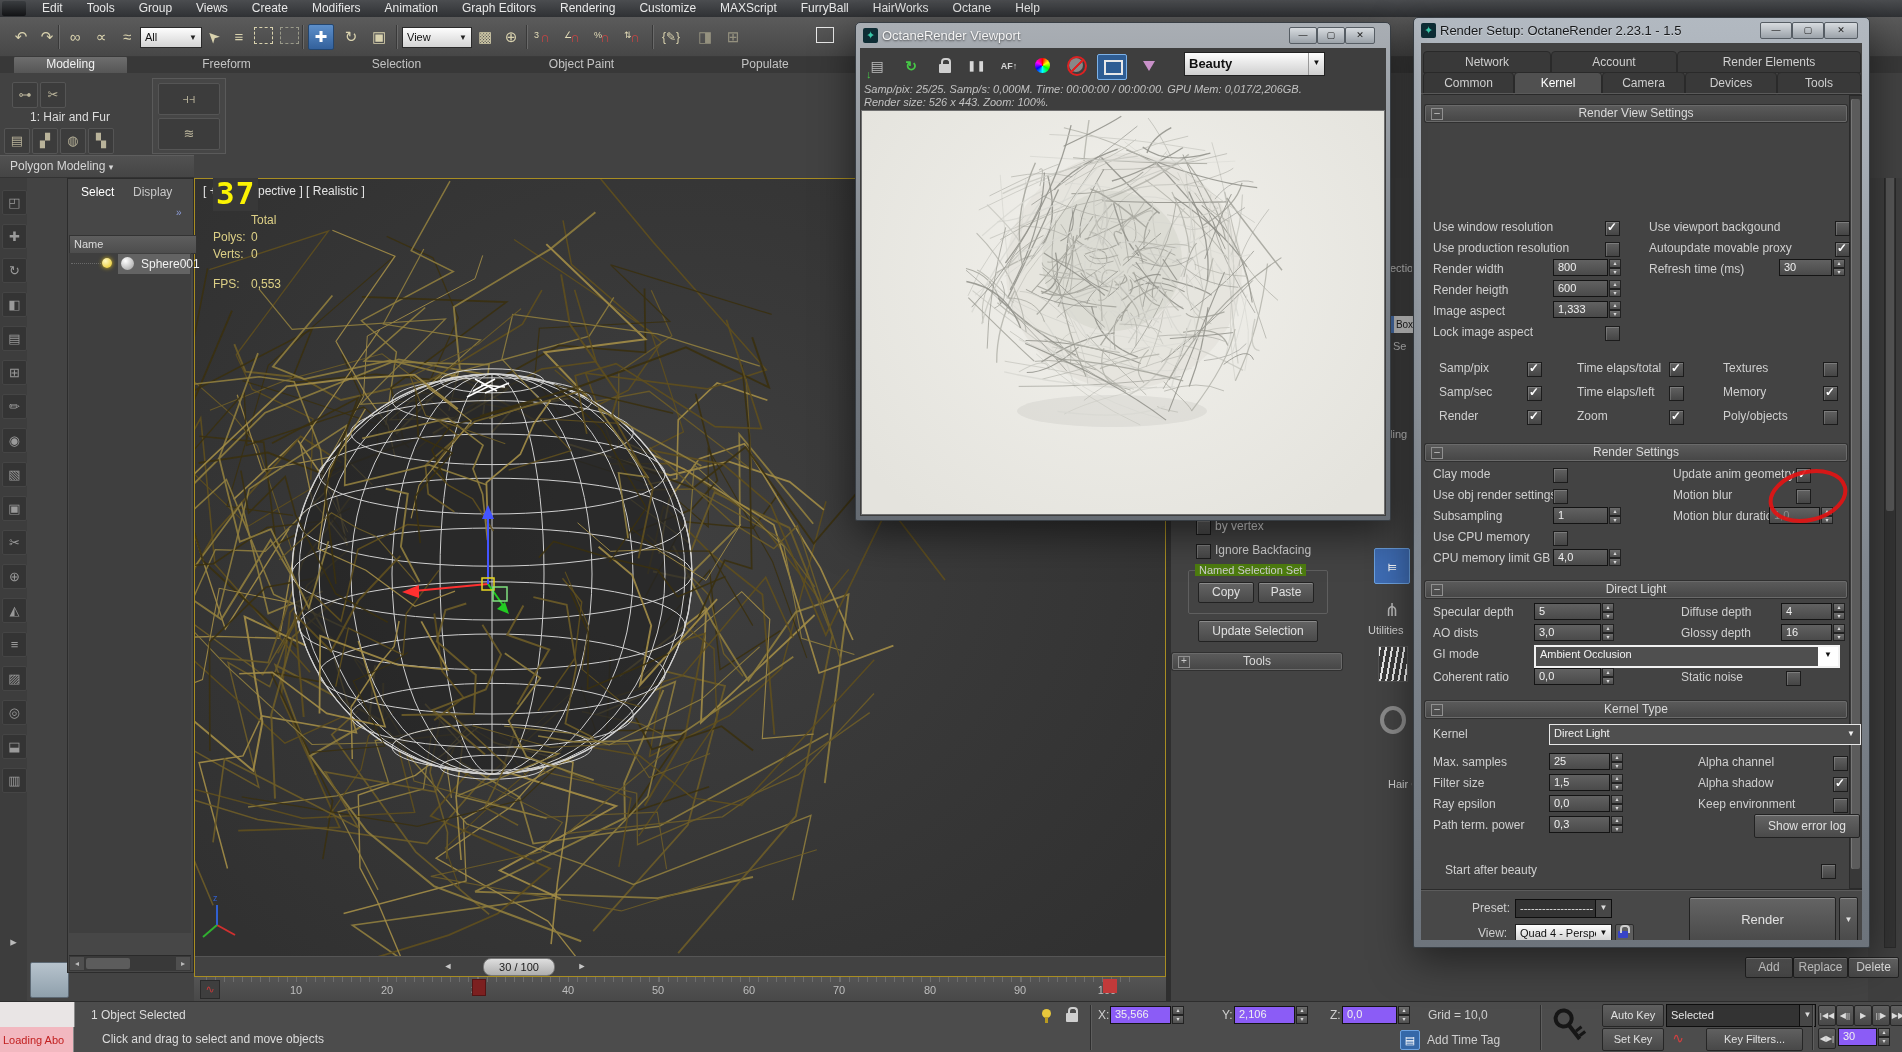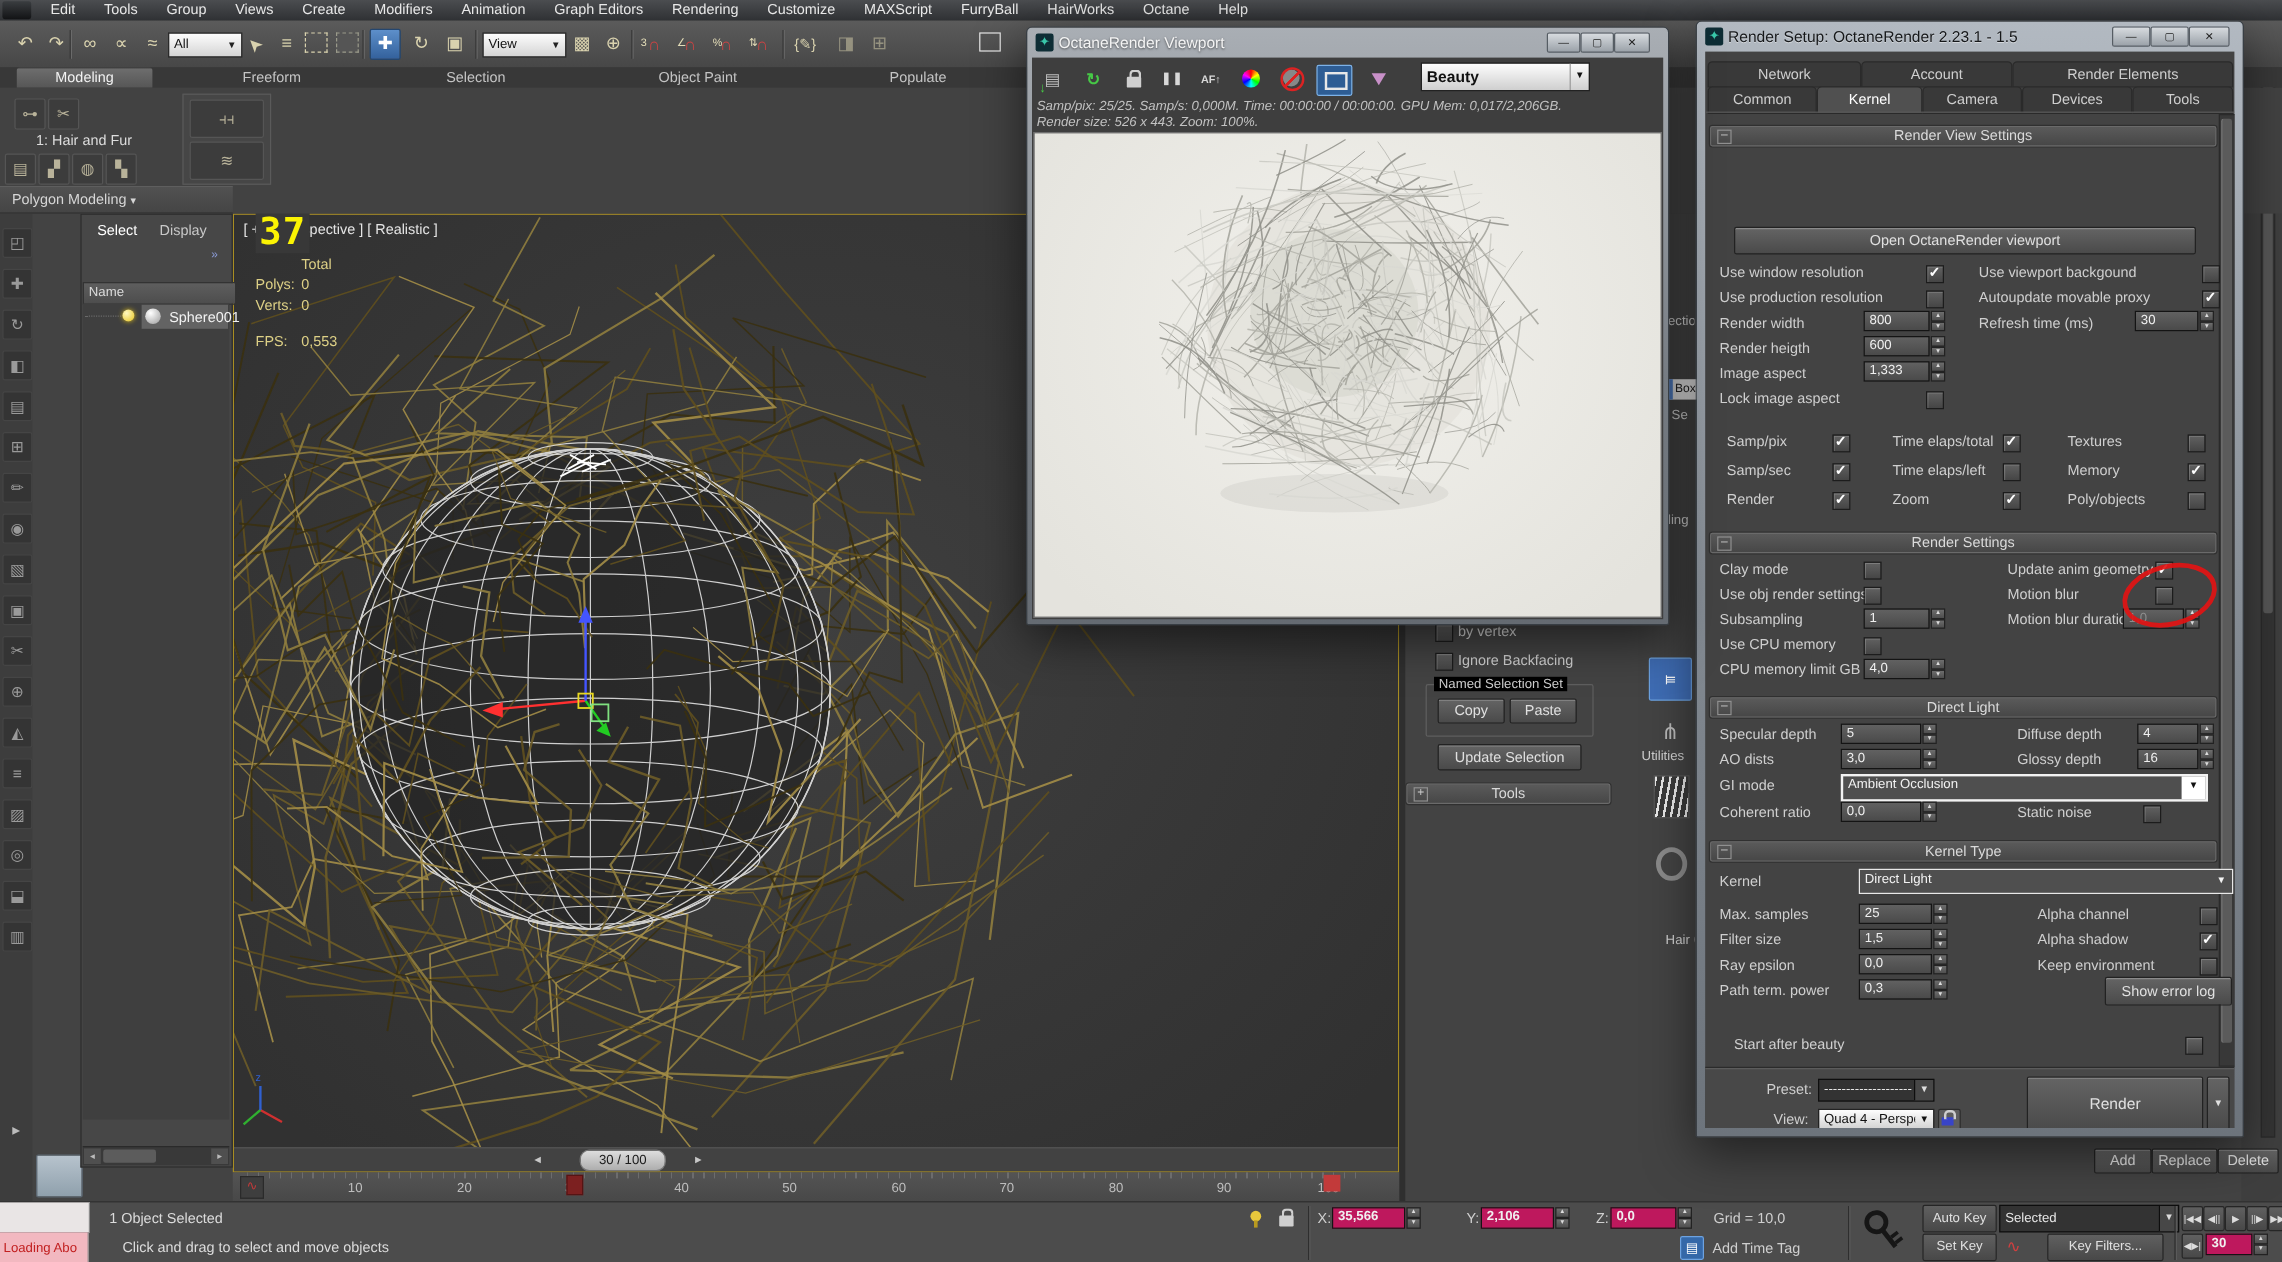--- a/index.html
+++ b/index.html
@@ -79,21 +79,21 @@
   .rtab2.active{background:#505050;color:#fff;}
   .combo-dk{position:absolute;display:flex;background:#333;border:1px solid #0e0e0e;color:#e6e6e6;font-size:11px;}
   .combo-dk .cv{flex:1;padding:1px 4px;line-height:15px;overflow:hidden;white-space:nowrap;}
   .combo-dk .ca{width:15px;background:#474747;border-left:1px solid #0e0e0e;color:#ddd;font-size:8px;text-align:center;line-height:16px;}
   .combo-wt{position:absolute;display:flex;background:linear-gradient(#fdfdfd,#cfcfcf);border:1px solid #222;color:#111;font-size:11px;}
   .combo-wt .cv{flex:1;padding:1px 4px;line-height:15px;overflow:hidden;white-space:nowrap;}
   .combo-wt .ca{width:15px;color:#111;font-size:8px;text-align:center;line-height:16px;}
   .statusbar{position:absolute;left:0;top:1001px;width:1902px;height:51px;background:#4c4c4c;border-top:1px solid #2e2e2e;z-index:6;}
   .sgroove{position:absolute;top:3px;width:1px;height:45px;background:#2e2e2e;box-shadow:1px 0 0 #5e5e5e;}
   .sfield{position:absolute;display:flex;height:18px;}
-  .sfield .sv{background:#be185d;font-weight:bold;}
+  .sfield .sv{background:#8b5cf6;}
   .sbbtn{position:absolute;background:linear-gradient(#606060,#484848);border:1px solid #262626;border-radius:2px;color:#e0e0e0;font-size:11px;text-align:center;}
   .pbbtn{position:absolute;background:linear-gradient(#606060,#484848);border:1px solid #262626;border-radius:2px;color:#dcdcdc;font-size:8px;text-align:center;}
   .locki{position:absolute;width:12px;height:9px;background:#cfcfcf;border-radius:1px;}
   .locki::before{content:"";position:absolute;left:2px;top:-6px;width:6px;height:6px;border:2px solid #cfcfcf;border-bottom:none;border-radius:4px 4px 0 0;}
 </style>
 </head>
 <body>
 
 <div class="stage">
 
@@ -473,21 +473,21 @@
   </div>
   <div class="abs" style="left:200px;top:980px;width:18px;height:17px;background:#3e3e3e;border:1px solid #2a2a2a;color:#c23a3a;font-size:11px;text-align:center;line-height:16px;z-index:3">∿</div>
 
   <div class="cpbg"></div>
   <div class="abs" style="left:1166px;top:178px;width:5px;height:823px;background:#2f2f2f;z-index:1"></div>
   <div class="chk" style="left:1196px;top:520px;z-index:2"></div>
   <div class="lb" style="left:1215px;top:519px;z-index:2">by vertex</div>
   <div class="chk" style="left:1196px;top:544px;z-index:2"></div>
   <div class="lb" style="left:1215px;top:543px;z-index:2">Ignore Backfacing</div>
   <div class="grp" style="left:1188px;top:570px;width:138px;height:42px;z-index:2">
-    <span class="gt" style="left:6px;top:-7px;background:#000000">Named Selection Set</span>
+    <span class="gt" style="left:6px;top:-7px;background:#4d7c0f">Named Selection Set</span>
   </div>
   <div class="b3" style="left:1198px;top:582px;width:54px;height:19px;line-height:19px;z-index:2">Copy</div>
   <div class="b3" style="left:1258px;top:582px;width:54px;height:19px;line-height:19px;z-index:2">Paste</div>
   <div class="b3" style="left:1198px;top:620px;width:118px;height:20px;line-height:20px;z-index:2">Update Selection</div>
   <div class="roll" style="left:1172px;top:653px;width:168px;z-index:2"><b>+</b><span>Tools</span></div>
 
   <div class="abs" style="left:1374px;top:548px;width:34px;height:34px;background:#3f6db5;border:1px solid #6da2e0;border-radius:2px;z-index:2;color:#fff;text-align:center;line-height:34px;font-size:16px">⫢</div>
   <div class="abs" style="left:1378px;top:594px;width:28px;height:32px;color:#b9b9b9;font-size:18px;text-align:center;line-height:32px;z-index:2">⋔</div>
   <div class="lb" style="left:1368px;top:624px;width:44px;overflow:hidden;font-size:11px;z-index:2">Utilities</div>
   <div class="abs" style="left:1378px;top:646px;width:28px;height:34px;background:repeating-linear-gradient(100deg,#e8e8e8 0 2px,#3a3a3a 2px 6px);border:1px solid #555;z-index:2"></div>
@@ -957,21 +957,20 @@
       <div class="rtab2" style="left:181px;top:29px;width:81px;height:21px;line-height:21px">Camera</div>
       <div class="rtab2" style="left:264px;top:29px;width:90px;height:21px;line-height:21px">Devices</div>
       <div class="rtab2" style="left:356px;top:29px;width:82px;height:21px;line-height:21px">Tools</div>
       <div class="abs" style="left:0;top:50px;width:441px;height:1px;background:#5a5a5a"></div>
 
       <div class="abs" style="left:428px;top:52px;width:12px;height:792px;background:#383838;border:1px solid #2a2a2a">
         <div class="abs" style="left:1px;top:3px;width:9px;height:770px;background:#5b5b5b;border-radius:2px;box-shadow:inset 1px 0 0 #777"></div>
       </div>
 
       <div class="roll" style="left:4px;top:62px;width:420px"><b>–</b><span>Render View Settings</span></div>
-      <div class="b3" style="left:24px;top:146px;width:383px;height:21px;line-height:21px">Open OctaneRender viewport</div>
 
       <div class="lb" style="left:12px;top:177px">Use window resolution</div>
       <div class="chk on" style="left:184px;top:178px"></div>
       <div class="lb" style="left:228px;top:177px">Use viewport backgound</div>
       <div class="chk" style="left:414px;top:178px"></div>
       <div class="lb" style="left:12px;top:198px">Use production resolution</div>
       <div class="chk" style="left:184px;top:199px"></div>
       <div class="lb" style="left:228px;top:198px">Autoupdate movable proxy</div>
       <div class="chk on" style="left:414px;top:199px"></div>
       <div class="lb" style="left:12px;top:219px">Render width</div>

